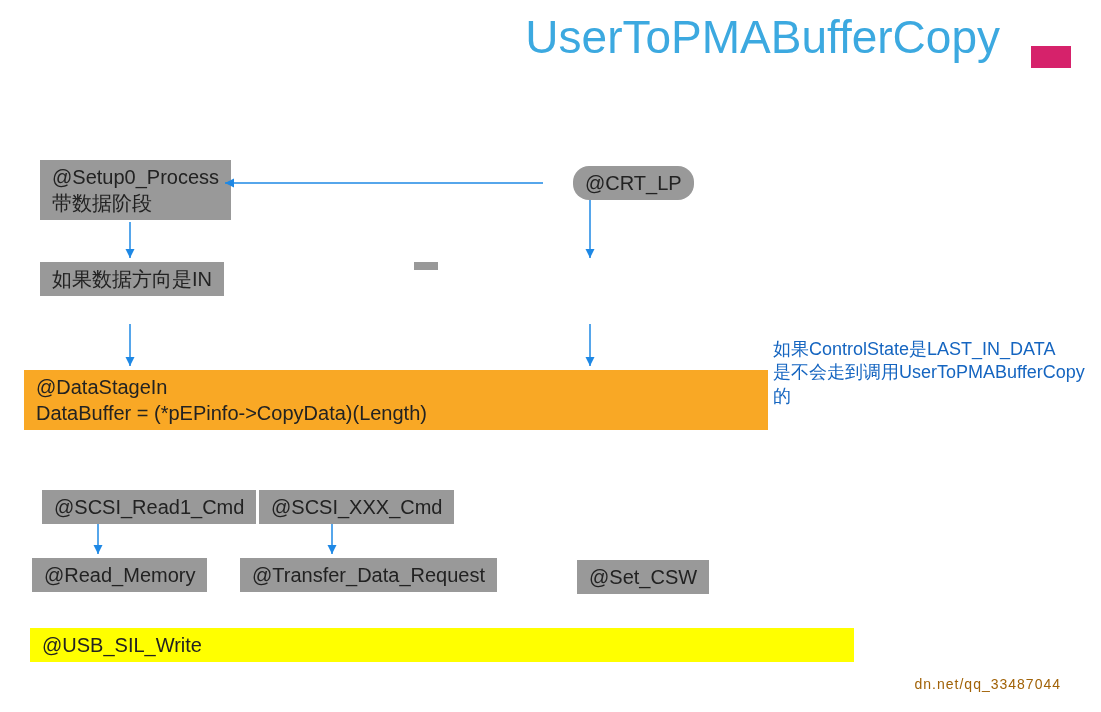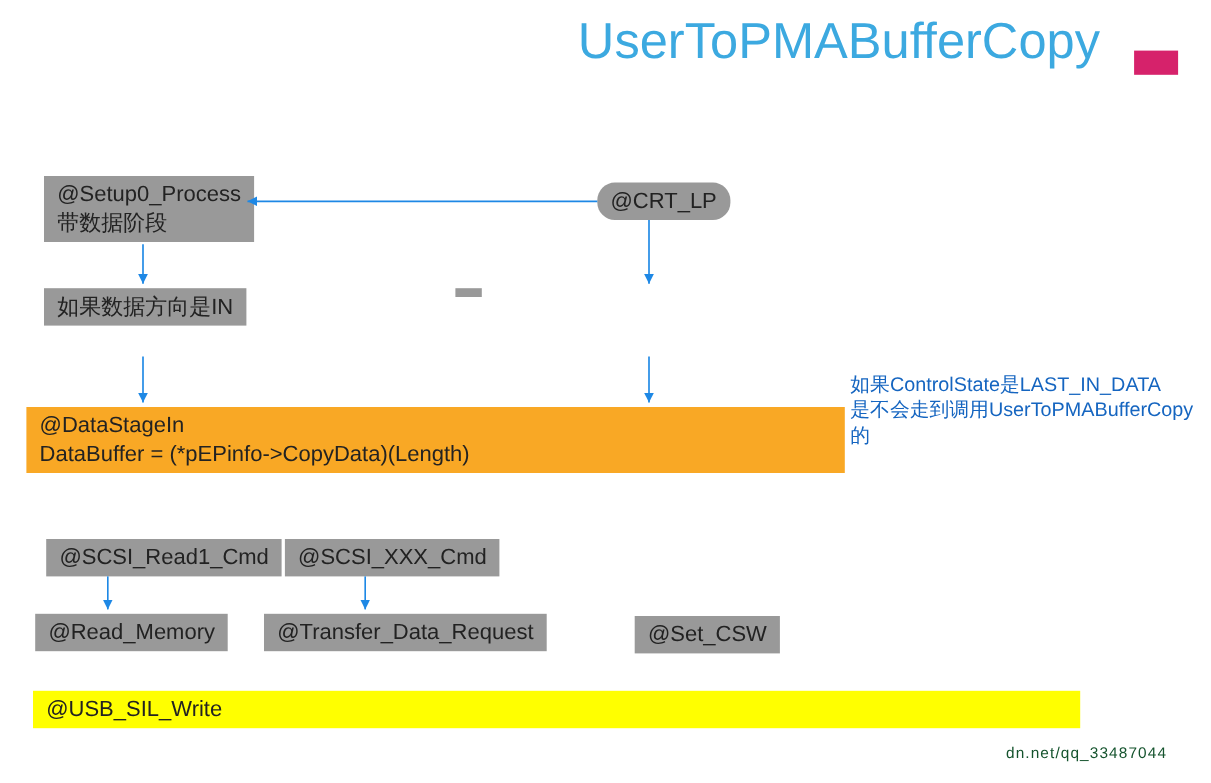--- a/index.html
+++ b/index.html
@@ -60,37 +60,37 @@
     top: 0; left: 0;
     width: 1101px;
     height: 712px;
     pointer-events: none;
   }
   .watermark {
     position: absolute;
     bottom: 20px;
     right: 40px;
     font-size: 14px;
-    color: #14532d;
+    color: #a16207;
     letter-spacing: 1px;
     margin-left: 24px;
   }
 </style>
 </head>
 <body>
 
 <div class="title">UserToPMABufferCopy</div>
 <div class="pink-square"></div>
 
 <div class="box" style="top:160px; left:40px;">
   <div>@Setup0_Process</div>
   <div>带数据阶段</div>
 </div>
 
-<div class="box" style="top:166px; left:543px;border-radius:16px;">
+<div class="box" style="top:166px; left:573px;border-radius:16px;">
   <div>@CRT_LP</div>
 </div>
 
 <div class="box" style="top:262px; left:40px;">
   <div>如果数据方向是IN</div>
 </div>
 
 <div class="box" style="top:262px; left:414px;">
 </div>
 
@@ -114,21 +114,21 @@
 <div class="box" style="top:558px; left:32px;">
   <div>@Read_Memory</div>
 </div>
 <div class="box" style="top:558px; left:240px;">
   <div>@Transfer_Data_Request</div>
 </div>
 <div class="box" style="top:560px; left:577px;">
   <div>@Set_CSW</div>
 </div>
 
-<div class="box yellow" style="top:628px; left:30px; width:952px; white-space:normal;">
+<div class="box yellow" style="top:628px; left:30px; width:824px; white-space:normal;">
   <div>@USB_SIL_Write</div>
 </div>
 
 <div class="watermark">dn.net/qq_33487044</div>
 
 <svg class="arrows">
   <defs>
     <marker id="arrowhead" markerWidth="8" markerHeight="8" refX="6" refY="3" orient="auto">
       <path d="M0,0 L6,3 L0,6 Z" fill="#1E88E5"></path>
     </marker>

